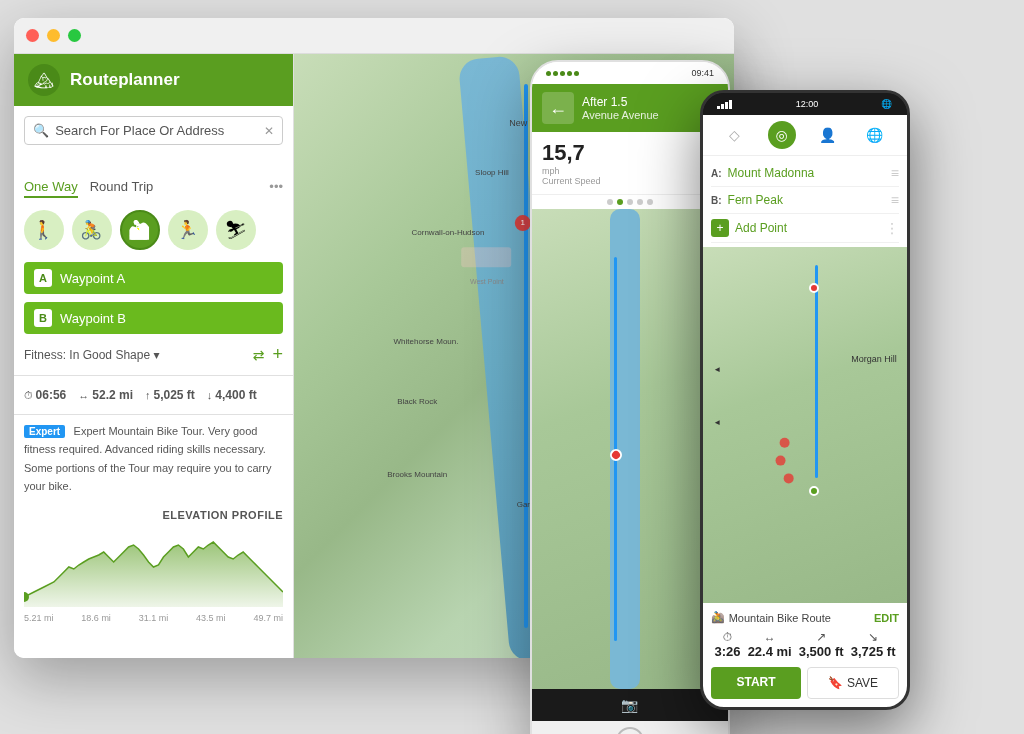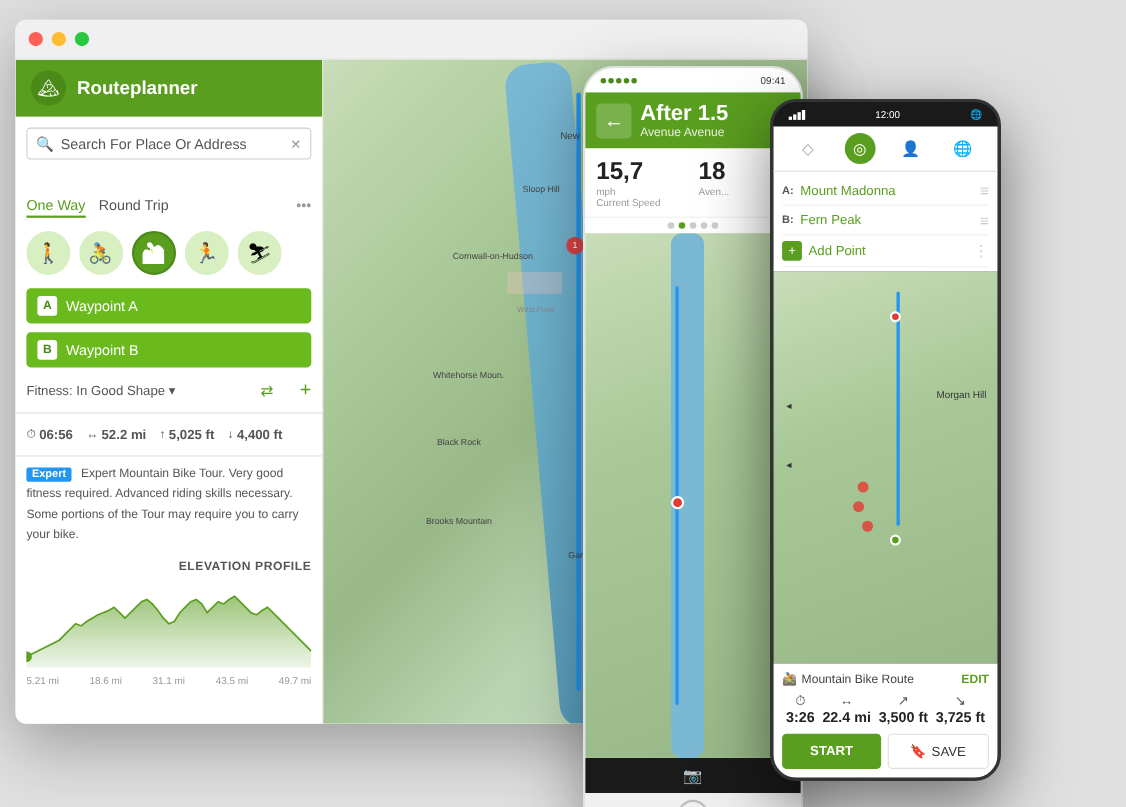--- a/index.html
+++ b/index.html
@@ -162,21 +162,21 @@
     .more-waypoints {
       text-align: center;
       font-size: 11px;
       color: #5a9e20;
       padding: 3px 0;
     }
     .fitness-bar {
       margin: 6px 10px 4px;
       display: flex;
       align-items: center;
-      gap: 24px;
+      gap: 8px;
       font-size: 12px;
       color: #555;
     }
     .fitness-label { flex: 1; }
     .fitness-icon { color: #5a9e20; font-size: 14px; }
     .plus-icon { color: #5a9e20; font-size: 18px; cursor: pointer; }
     .divider { height: 1px; background: #e0e0e0; margin: 6px 0; }
     .stats-row {
       display: flex;
       padding: 6px 10px;
@@ -302,21 +302,21 @@
     .nav-arrow {
       width: 32px; height: 32px;
       background: rgba(255,255,255,0.2);
       border-radius: 4px;
       display: flex; align-items: center; justify-content: center;
       color: #fff; font-size: 18px;
     }
     .nav-instruction {
       flex: 1;
     }
-    .nav-main { color: #fff; font-size: 20px; font-weight: 700; }
+    .nav-main { color: #fff; font-size: 12px; font-weight: 400; }
     .nav-street { color: rgba(255,255,255,0.85); font-size: 11px; }
     .phone-speed-bar {
       background: #fff;
       padding: 8px 10px;
       display: flex;
       gap: 10px;
       border-bottom: 1px solid #eee;
       flex-shrink: 0;
     }
     .speed-block { flex: 1; }
@@ -721,24 +721,20 @@
         <div class="nav-street">Avenue Avenue</div>
       </div>
     </div>
 
     <div class="phone-speed-bar">
       <div class="speed-block">
         <div class="speed-value">15,7</div>
         <div class="speed-label">mph</div>
         <div class="speed-label">Current Speed</div>
       </div>
-      <div class="speed-block">
-        <div class="speed-value">18</div>
-        <div class="speed-label">Aven...</div>
-      </div>
     </div>
 
     <div class="dots-indicator">
       <div class="dot-ind"></div>
       <div class="dot-ind active"></div>
       <div class="dot-ind"></div>
       <div class="dot-ind"></div>
       <div class="dot-ind"></div>
     </div>
 

